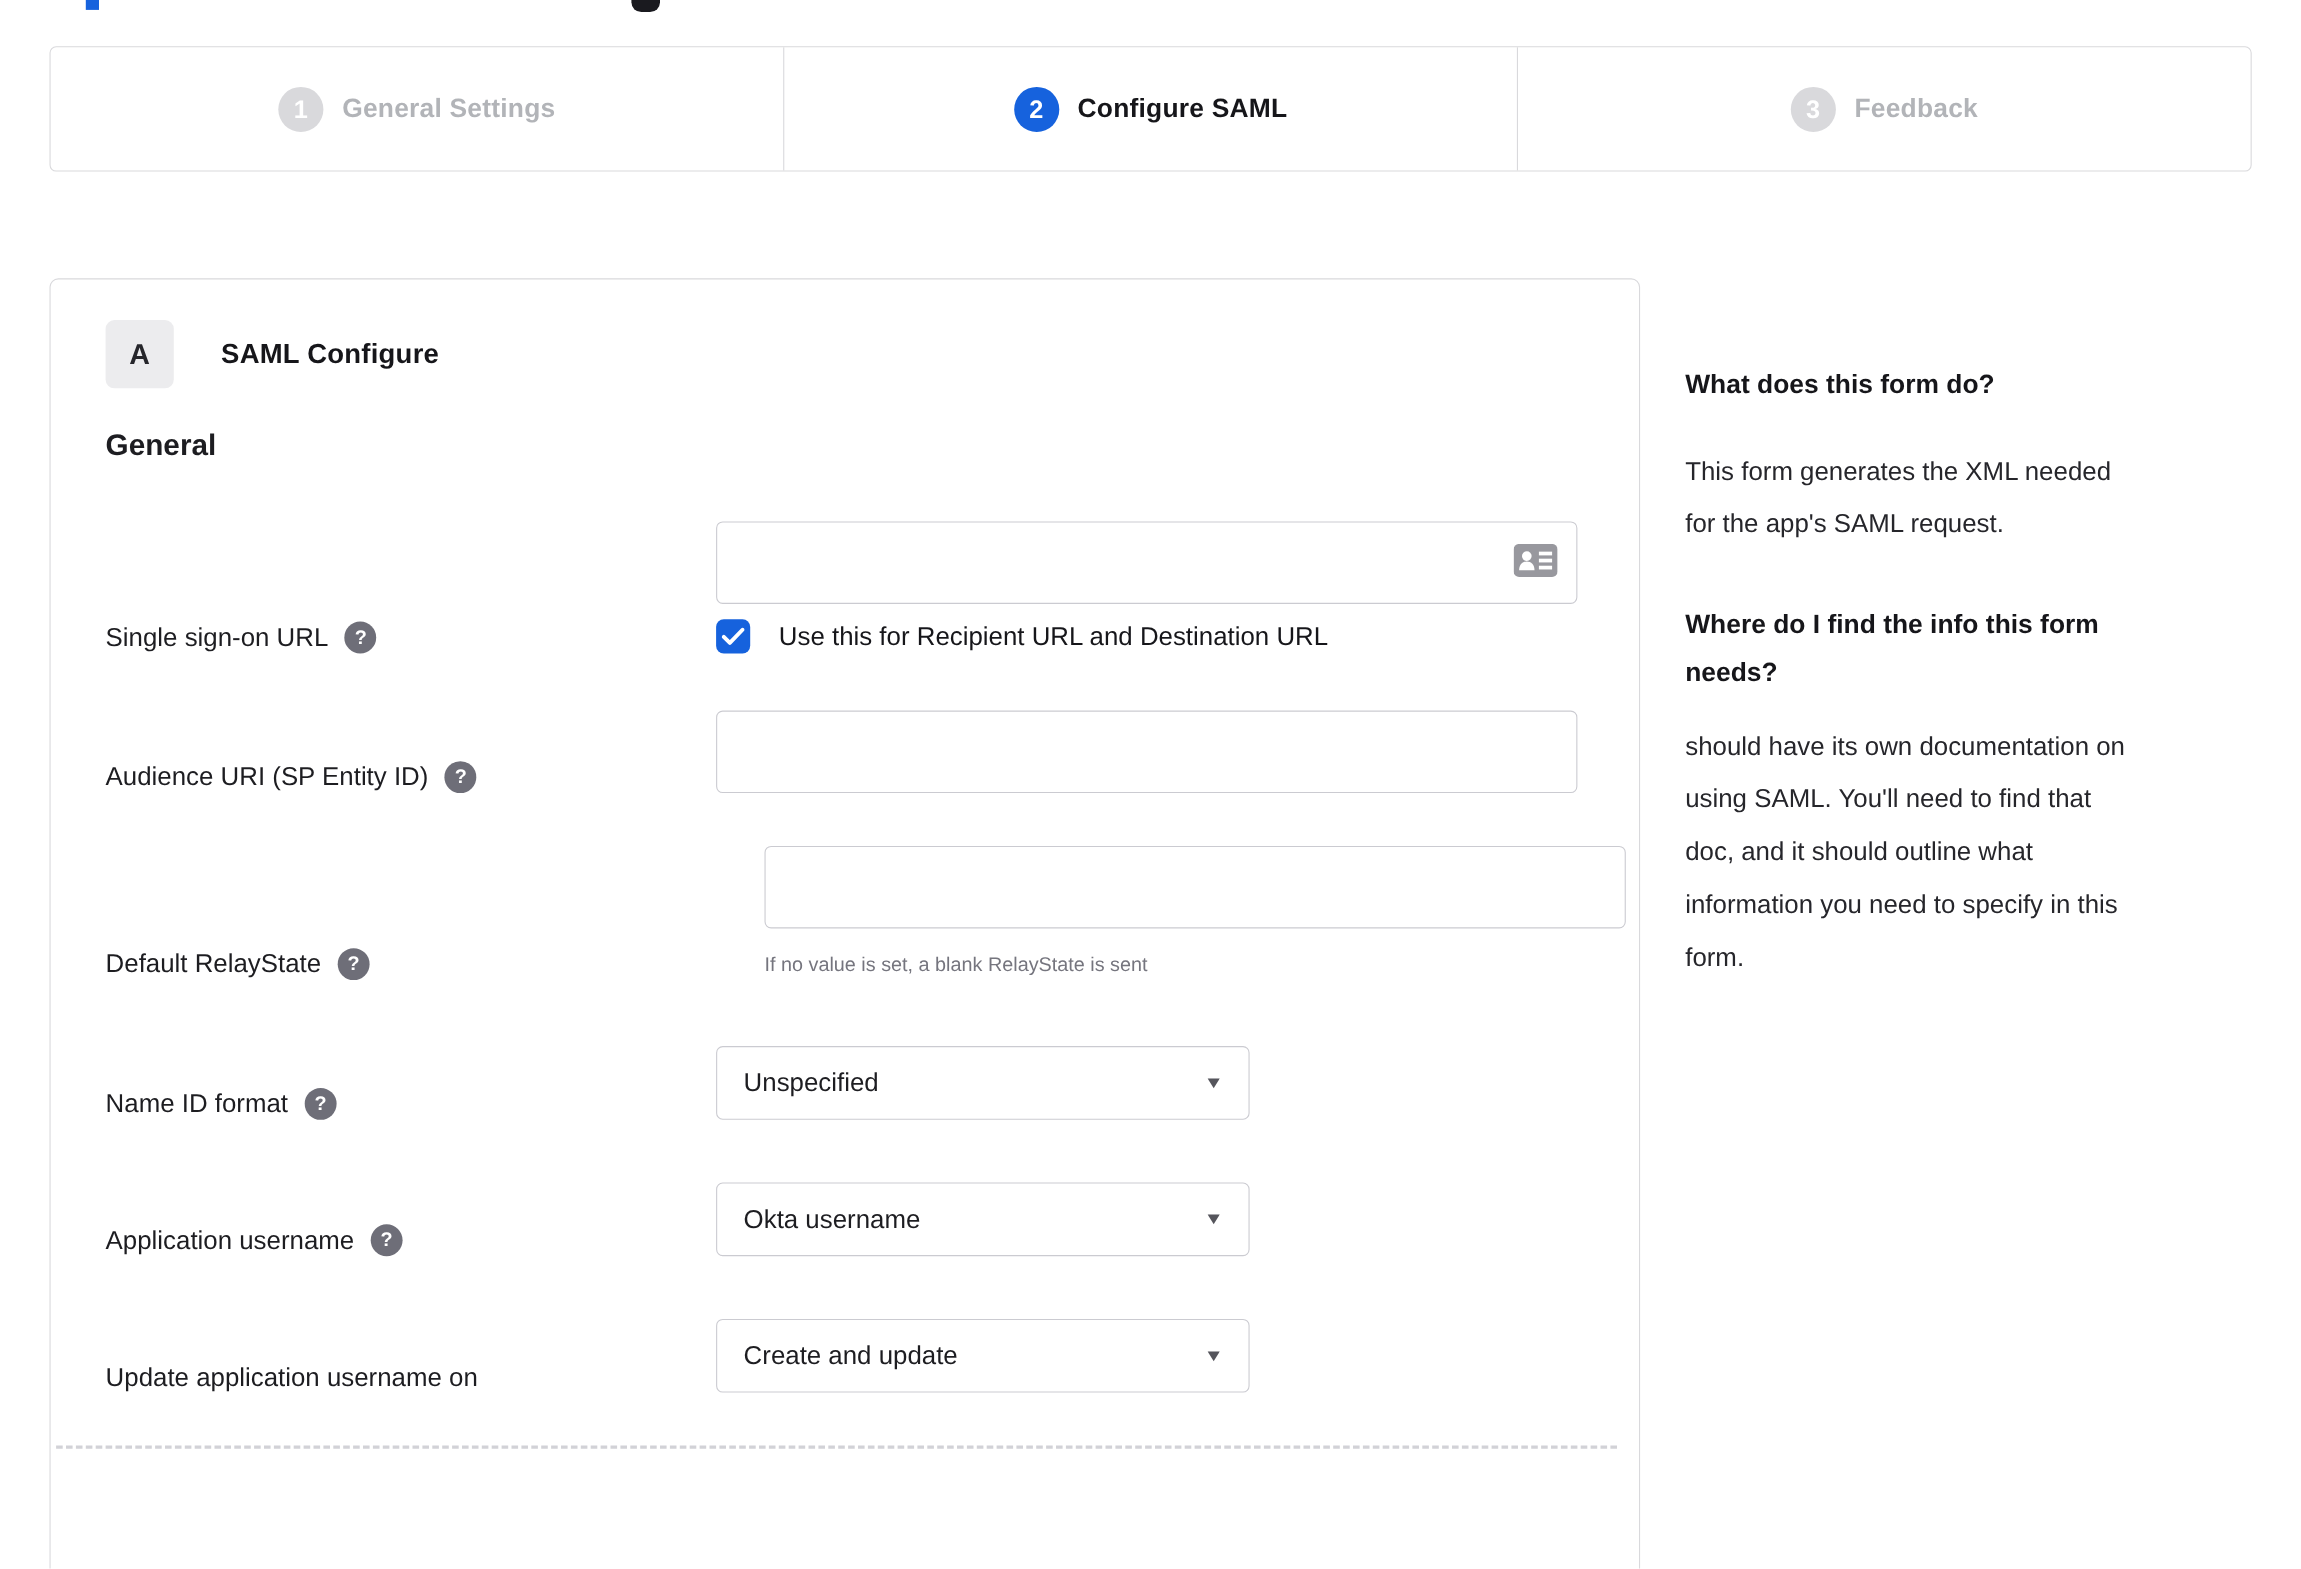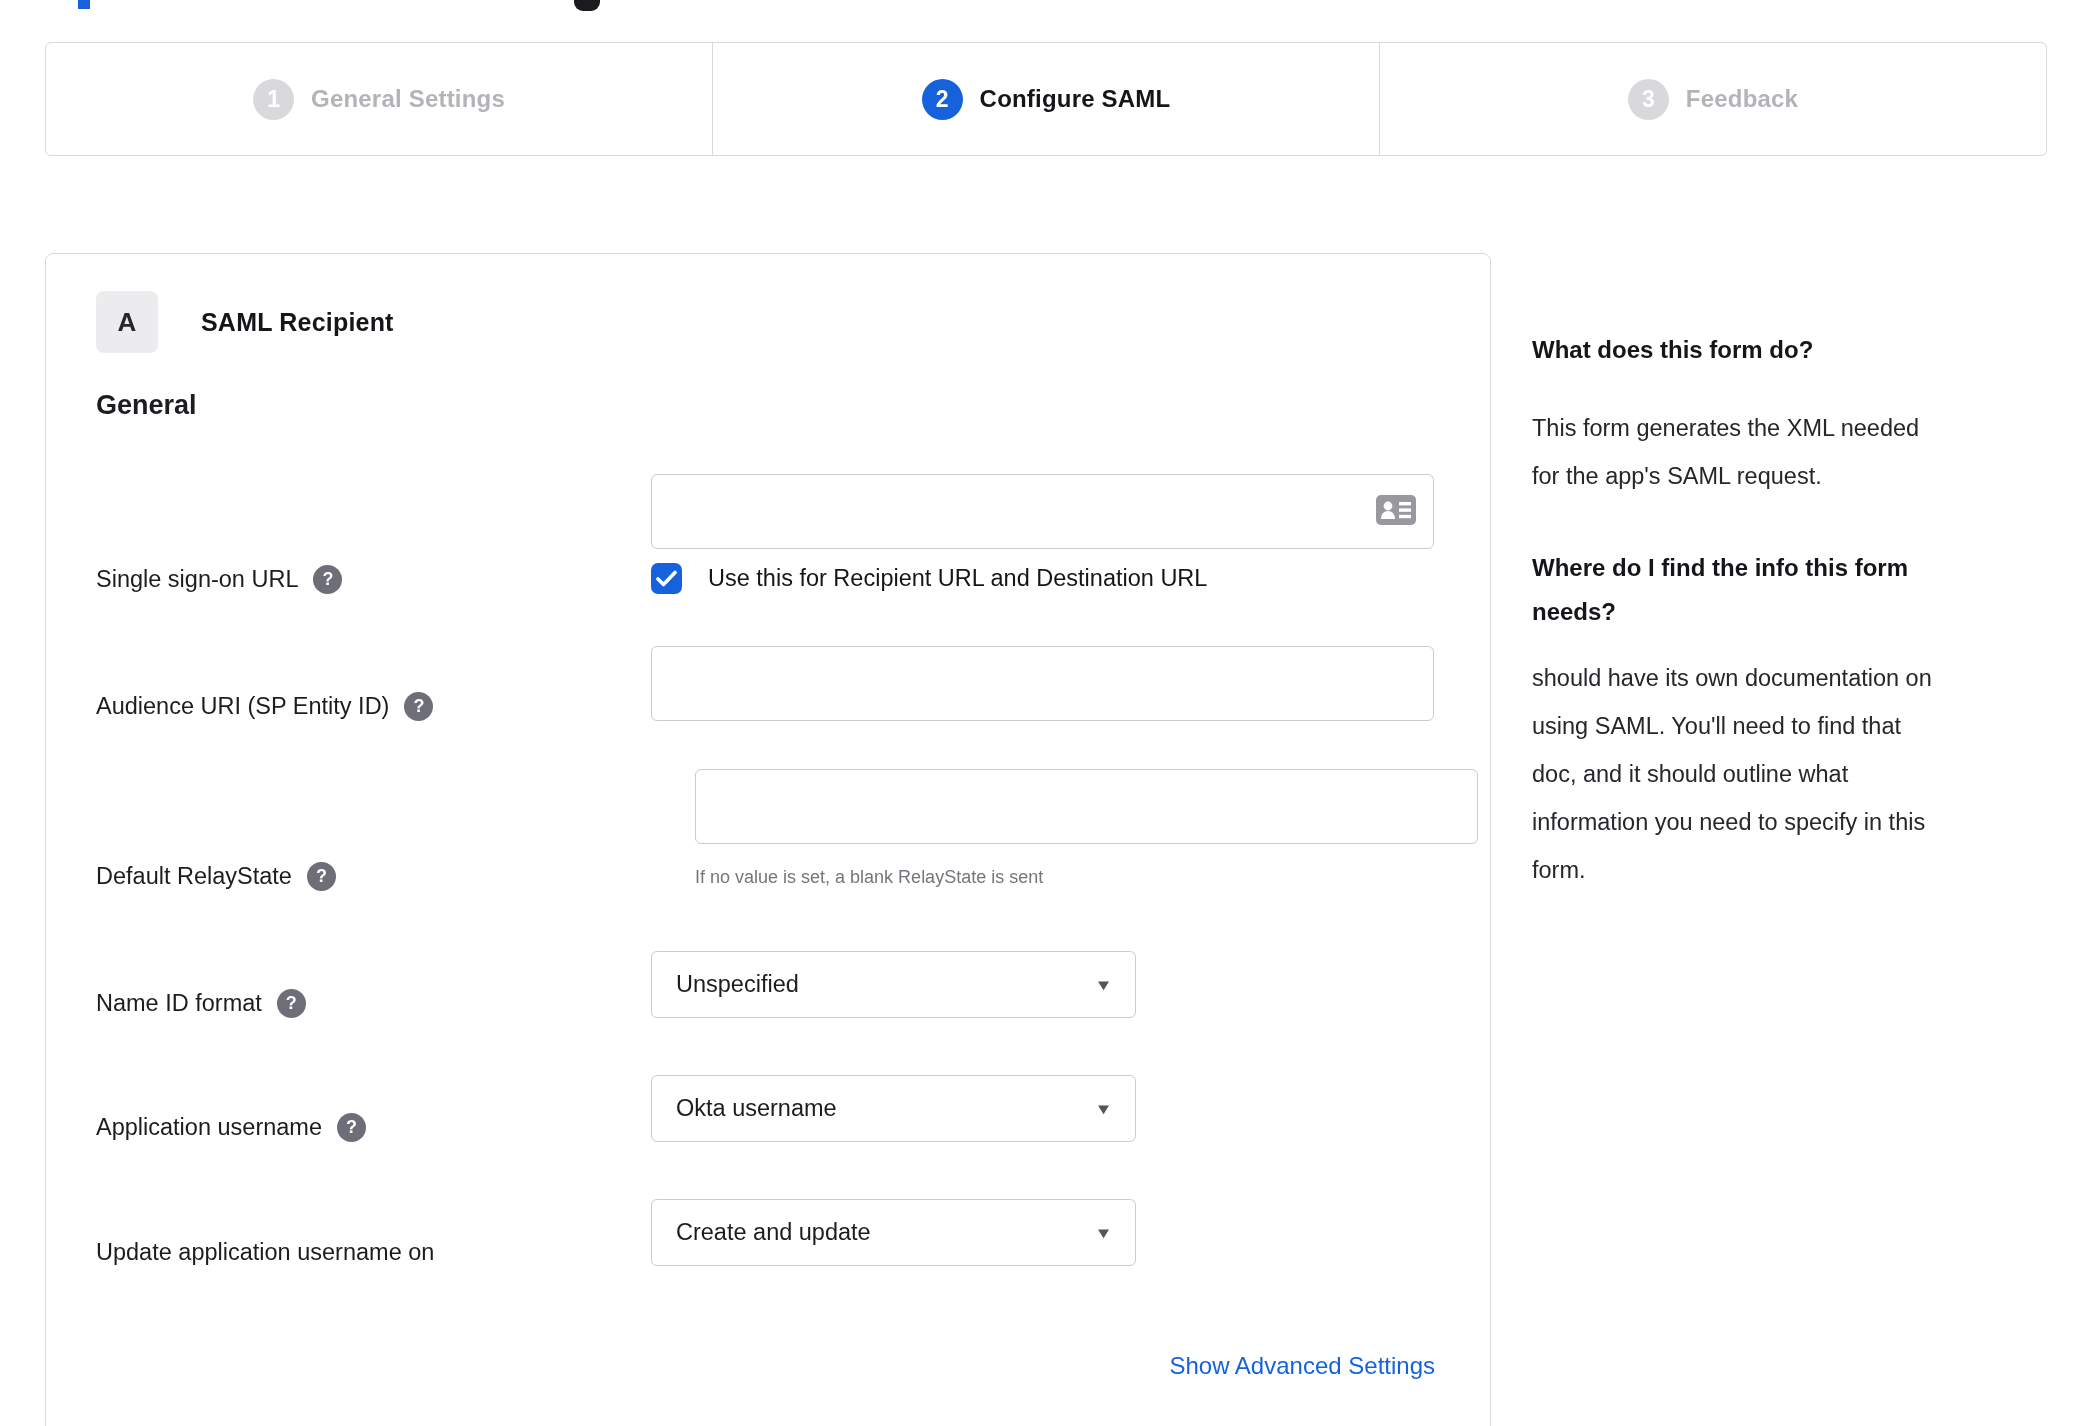--- a/index.html
+++ b/index.html
@@ -134,21 +134,21 @@
   <div class="step">
     <span class="step-circle">3</span>
     <span class="step-label">Feedback</span>
   </div>
 </div>
 
 <div class="panel">
 
   <div class="panel-head">
     <div class="badge">A</div>
-    <div class="section-title">SAML Recipient</div>
+    <div class="section-title">SAML Configure</div>
   </div>
 
   <div class="group-title">General</div>
 
   <div class="form-row mt53">
     <div class="label-col">
       <span>Single sign-on URL</span>
       <span class="help">?</span>
     </div>
     <div class="control-col">
@@ -228,23 +228,20 @@
       <span>Update application username on</span>
     </div>
     <div class="control-col">
       <div class="select" role="combobox">
         <span>Create and update</span>
         <span class="caret">▼</span>
       </div>
     </div>
   </div>
 
-  <div class="advanced-row">
-    <a class="advanced-link" href="#">Show Advanced Settings</a>
-  </div>
 
   <div class="dashed-divider"></div>
 </div>
 
 <div class="sidebar">
   <div class="sb-q">What does this form do?</div>
   <div class="sb-p sb-a1">
     <div class="line">This form generates the XML needed</div>
     <div class="line">for the app's SAML request.</div>
   </div>

